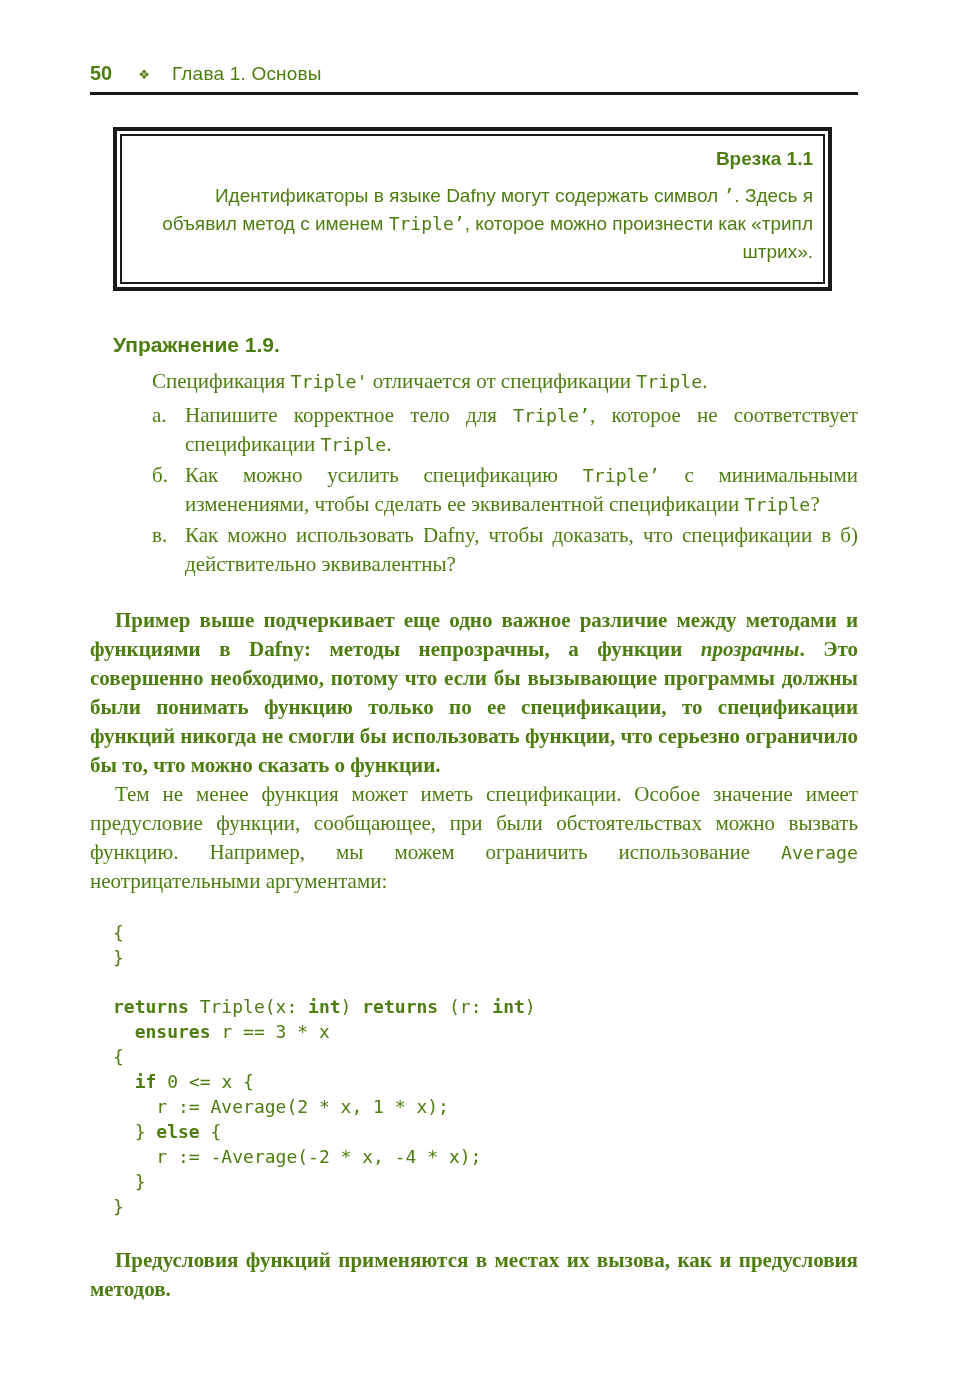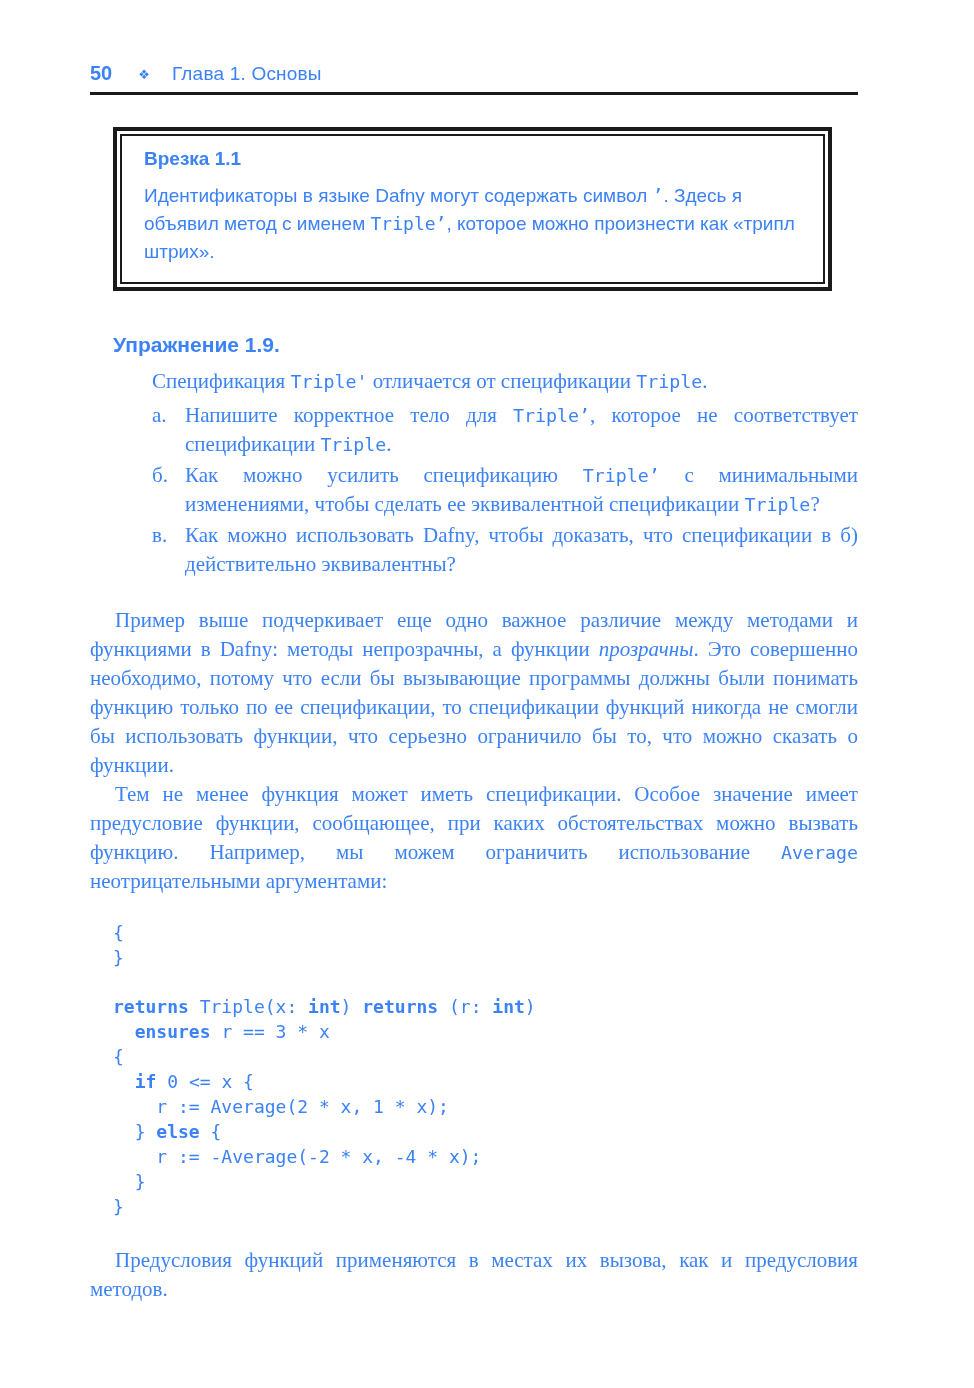--- a/index.html
+++ b/index.html
@@ -1,21 +1,21 @@
 <!DOCTYPE html>
 <html lang="ru"><head>
 <meta charset="utf-8">
 <style>
   html, body { margin: 0; padding: 0; background: #ffffff; }
   .page {
     position: relative;
     width: 974px; height: 1388px;
     box-sizing: border-box;
     background: #ffffff;
-    color: #3b82f6;
+    color: #4d7c0f;
     padding: 62px 116px 0 90px;
     font-family: "Liberation Serif", serif;
     overflow: hidden;
   }
   
   .page-header {
     display: flex; align-items: baseline;
     font-family: "Liberation Sans", sans-serif;
     padding-bottom: 7px;
   }
@@ -31,41 +31,42 @@
     box-sizing: border-box;
     border: 4px solid #1a1a1a;
     padding: 3px;
     margin-bottom: 42px;
     background: #ffffff;
   }
   .callout-inner {
     border: 2px solid #1a1a1a;
     padding: 12px 10px 16px 22px;
     font-family: "Liberation Sans", sans-serif;
+    text-align: right;
   }
   .callout-title { font-weight: bold; font-size: 19px; margin: 0 0 12px 0; }
   .callout-body  { margin: 0; font-size: 19px; line-height: 28px; }
 
   
   .exercise-title {
     margin: 0 0 10px 23px;
     font-family: "Liberation Sans", sans-serif;
     font-size: 21px; font-weight: bold;
   }
   .exercise-intro { margin: 0 0 5px 62px; font-size: 21px; line-height: 29px; }
   .list-item { margin: 2px 0 0 62px; display: flex; font-size: 21px; line-height: 29px; }
   .list-label { flex: none; width: 33px; }
   .list-text  { flex: 1; text-align: justify; }
 
   
   .body-para {
     margin: 0; font-size: 21px; line-height: 29px;
     text-align: justify; text-indent: 25px;
   }
-  .para-gap { margin-top: 27px; }
+  .para-gap { margin-top: 27px; font-weight: bold; }
 
   
   .code-block {
     margin: 24px 0 0 23px;
     font-family: "DejaVu Sans Mono", monospace;
     font-size: 18px; line-height: 25px;
   }
   .code-line { white-space: pre; }
 
   
@@ -106,21 +107,21 @@
       <span class="list-label">б.</span>
       <span class="list-text"><span>Как можно усилить спецификацию </span><span class="mono">Triple’</span><span> с минимальными изменениями, чтобы сделать ее эквивалентной спецификации </span><span class="mono">Triple</span><span>?</span></span>
     </div>
     <div class="list-item">
       <span class="list-label">в.</span>
       <span class="list-text"><span>Как можно использовать Dafny, чтобы доказать, что спецификации в б) действительно эквивалентны?</span></span>
     </div>
   </div>
 
   <p class="body-para para-gap"><span>Пример выше подчеркивает еще одно важное различие между методами и функциями в Dafny: методы непрозрачны, а функции </span><span class="i">прозрачны</span><span>. Это совершенно необходимо, потому что если бы вызывающие программы должны были понимать функцию только по ее спецификации, то спецификации функций никогда не смогли бы использовать функции, что серьезно ограничило бы то, что можно сказать о функции.</span></p>
-  <p class="body-para"><span>Тем не менее функция может иметь спецификации. Особое значение имеет предусловие функции, сообщающее, при каких обстоятельствах можно вызвать функцию. Например, мы можем ограничить использование </span><span class="mono">Average</span><span> неотрицательными аргументами:</span></p>
+  <p class="body-para"><span>Тем не менее функция может иметь спецификации. Особое значение имеет предусловие функции, сообщающее, при были обстоятельствах можно вызвать функцию. Например, мы можем ограничить использование </span><span class="mono">Average</span><span> неотрицательными аргументами:</span></p>
 
   <div class="code-block">
       <div class="code-line"><span>{</span></div>
       <div class="code-line"><span>}</span></div>
     </div>
 
   <div class="code-block">
       <div class="code-line"><span class="b">returns</span><span> Triple(x: </span><span class="b">int</span><span>) </span><span class="b">returns</span><span> (r: </span><span class="b">int</span><span>)</span></div>
       <div class="code-line"><span>  </span><span class="b">ensures</span><span> r == 3 * x</span></div>
       <div class="code-line"><span>{</span></div>

